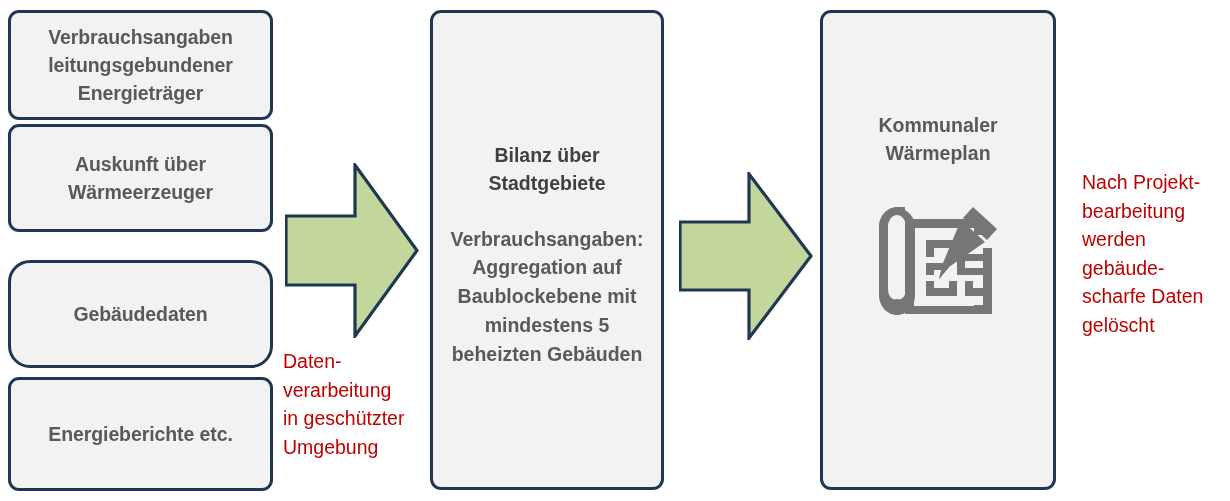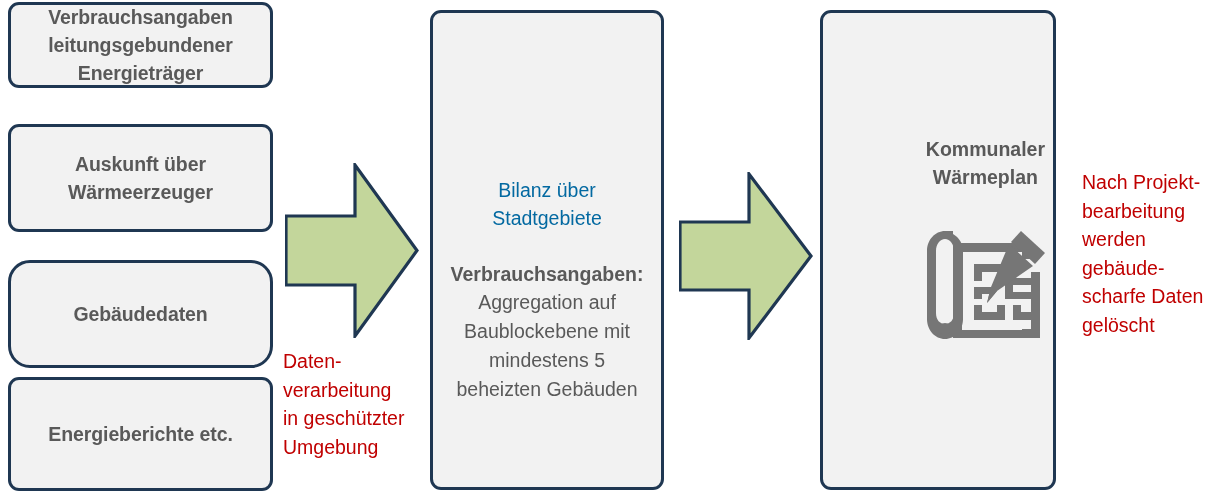--- a/index.html
+++ b/index.html
@@ -41,76 +41,75 @@
     padding: 4px 10px;
   }
   .input-box .label {
     font-weight: bold;
     font-size: 19.5px;
     line-height: 28px;
     letter-spacing: -0.1px;
     color: #595959;
     white-space: pre-line;
   }
-  #box-verbrauch { top: 2px;  height: 86px; justify-content: center; }
+  #box-verbrauch { top: 10px;  height: 110px; justify-content: center; }
   #box-auskunft  { top: 124px; height: 108px; }
   #box-gebaeude  { top: 260px; height: 108px; border-radius: 22px; }
   #box-energie   { top: 377px; height: 114px; }
 
   
   #box-bilanz {
     left: 430px;
     top: 10px;
     width: 234px;
     height: 480px;
     padding: 6px 8px;
     justify-content: flex-start;
   }
   #bilanz-inner {
     margin-top: 122px;
     width: 100%;
   }
   .bilanz-head {
-    font-weight: normal;
-    font-size: 19.5px;
-    line-height: 28px;
-    color: #0369a1;
-    white-space: pre-line;
-    margin-top: 35px;
+    font-weight: bold;
+    font-size: 19.5px;
+    line-height: 28px;
+    color: #404040;
+    white-space: pre-line;
   }
   .bilanz-sub-head {
     font-weight: bold;
     font-size: 19.5px;
     line-height: 28px;
     color: #595959;
     margin-top: 28px;
   }
   .bilanz-body {
-    font-weight: normal;
+    font-weight: bold;
     font-size: 19.5px;
     line-height: 29px;
     color: #595959;
     white-space: pre-line;
   }
 
   
   #box-kommunal {
     left: 820px;
     top: 10px;
     width: 236px;
     height: 480px;
     padding: 6px 8px;
     justify-content: flex-start;
   }
   #kommunal-inner {
-    margin-top: 116px;
+    margin-top: 92px;
     width: 100%;
     display: flex;
     flex-direction: column;
-    align-items: flex-end;
+    align-items: center;
   }
   .kommunal-label {
     font-weight: bold;
     font-size: 19.5px;
     line-height: 28px;
     color: #595959;
     white-space: pre-line;
   }
   #blueprint-icon {
     margin-top: 40px;

